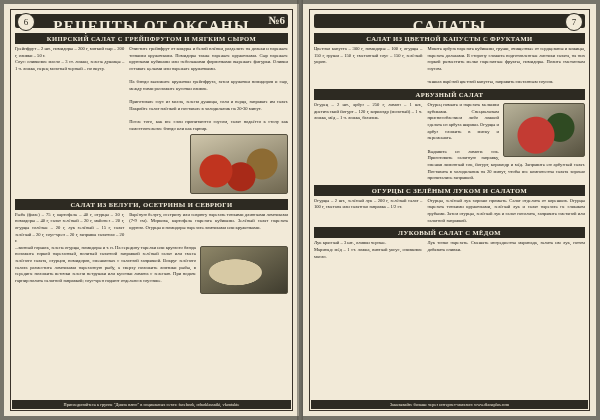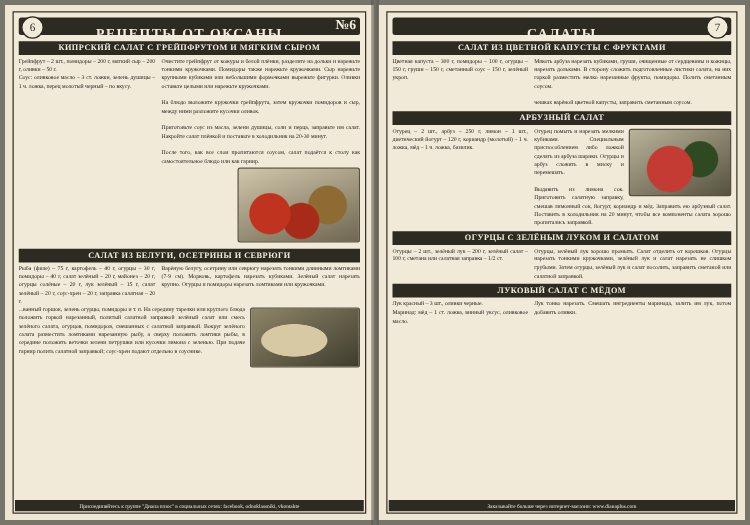--- a/index.html
+++ b/index.html
@@ -33,21 +33,21 @@
   .masthead{
     position:relative;height:18px;margin-bottom:3px;
     display:flex;align-items:center;justify-content:center;
   }
   .masthead .bar{
     position:absolute;left:0;right:0;top:2px;height:14px;
     background:#2d2a22;border-radius:2px;
   }
   .masthead .title{
     position:relative;z-index:2;color:#f3ecdb;
-    font-size:11px;letter-spacing:1.2px;font-weight:bold;
+    font-size:15px;letter-spacing:1.2px;font-weight:bold;
     font-family:"Liberation Serif", serif;
     text-transform:uppercase;
     margin-top:11px;
   }
   .pagenum{
     position:absolute;z-index:3;top:1px;width:16px;height:16px;
     border:1px solid #2d2a22;border-radius:50%;
     background:#f2ead8;color:#2d2a22;
     font-size:9px;display:flex;align-items:center;justify-content:center;
   }

